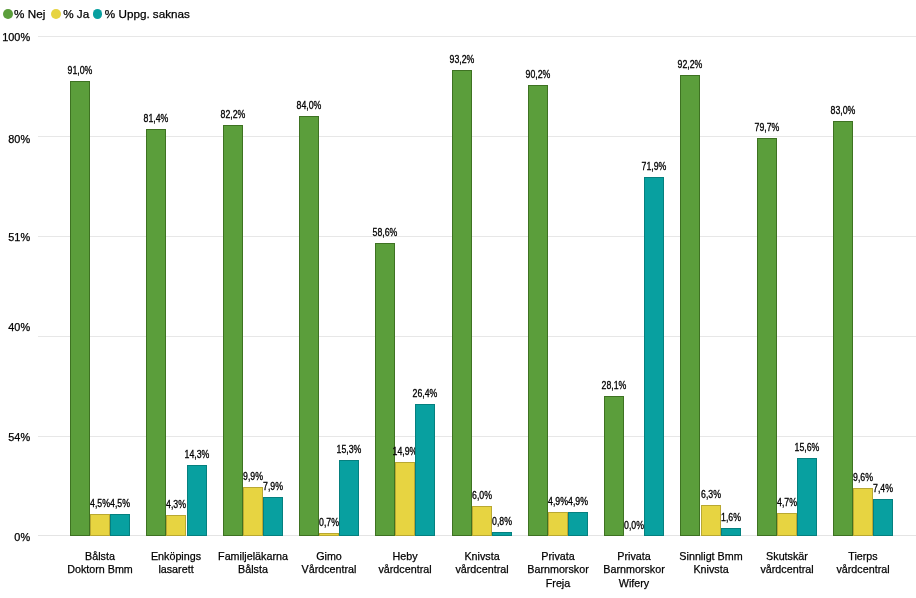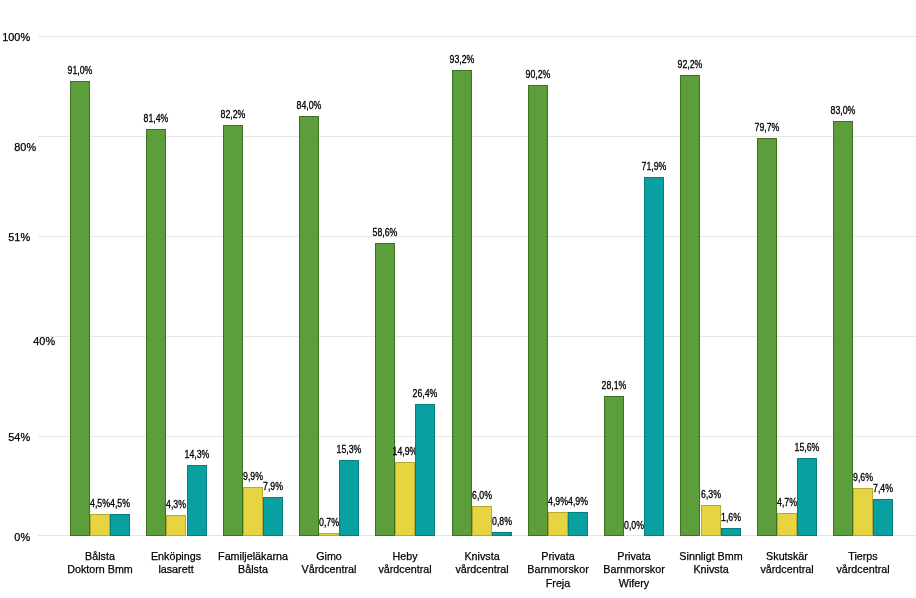--- a/index.html
+++ b/index.html
@@ -29,27 +29,41 @@
   .bar-label{position:absolute;font-size:10px;color:#000;text-align:center;line-height:10px;white-space:nowrap;
              transform:scaleX(0.875);-webkit-text-stroke:0.3px #000;}
   .cat-label{position:absolute;font-size:11.2px;color:#000;text-align:center;line-height:13.6px;
              transform:scaleX(0.96);-webkit-text-stroke:0.25px #000;}
 </style>
 </head>
 <body>
 
 <div id="chart">
 
+  <div class="legend">
+    <div class="legend-item">
+      <span class="legend-dot" style="left: 2.9px; background: rgb(91, 158, 59);"></span>
+      <span class="legend-label" style="left: 14.1px;">% Nej</span>
+    </div>
+    <div class="legend-item">
+      <span class="legend-dot" style="left: 51px; background: rgb(231, 212, 65);"></span>
+      <span class="legend-label" style="left: 63.2px;">% Ja</span>
+    </div>
+    <div class="legend-item">
+      <span class="legend-dot" style="left: 92.6px; background: rgb(8, 160, 160);"></span>
+      <span class="legend-label" style="left: 104.8px;">% Uppg. saknas</span>
+    </div>
+  </div>
 
   <div class="plot">
     <div class="axis-y">
         <div class="ytick" style="top: 32.1px;">100%</div>
-        <div class="ytick" style="top: 142px; padding-left: 6px;">80%</div>
+        <div class="ytick" style="top: 134px;">80%</div>
         <div class="ytick" style="top: 232.1px;">51%</div>
-        <div class="ytick" style="top: 336px; padding-left: 25px;">40%</div>
+        <div class="ytick" style="top: 322px;">40%</div>
         <div class="ytick" style="top: 432.1px;">54%</div>
         <div class="ytick" style="top: 532.1px;">0%</div>
       </div>
     <div class="grid">
         <div class="gridline" style="top: 36px;"></div>
         <div class="gridline" style="top: 136px;"></div>
         <div class="gridline" style="top: 236px;"></div>
         <div class="gridline" style="top: 336px;"></div>
         <div class="gridline" style="top: 436px;"></div>
         <div class="gridline base" style="top: 535px;"></div>

